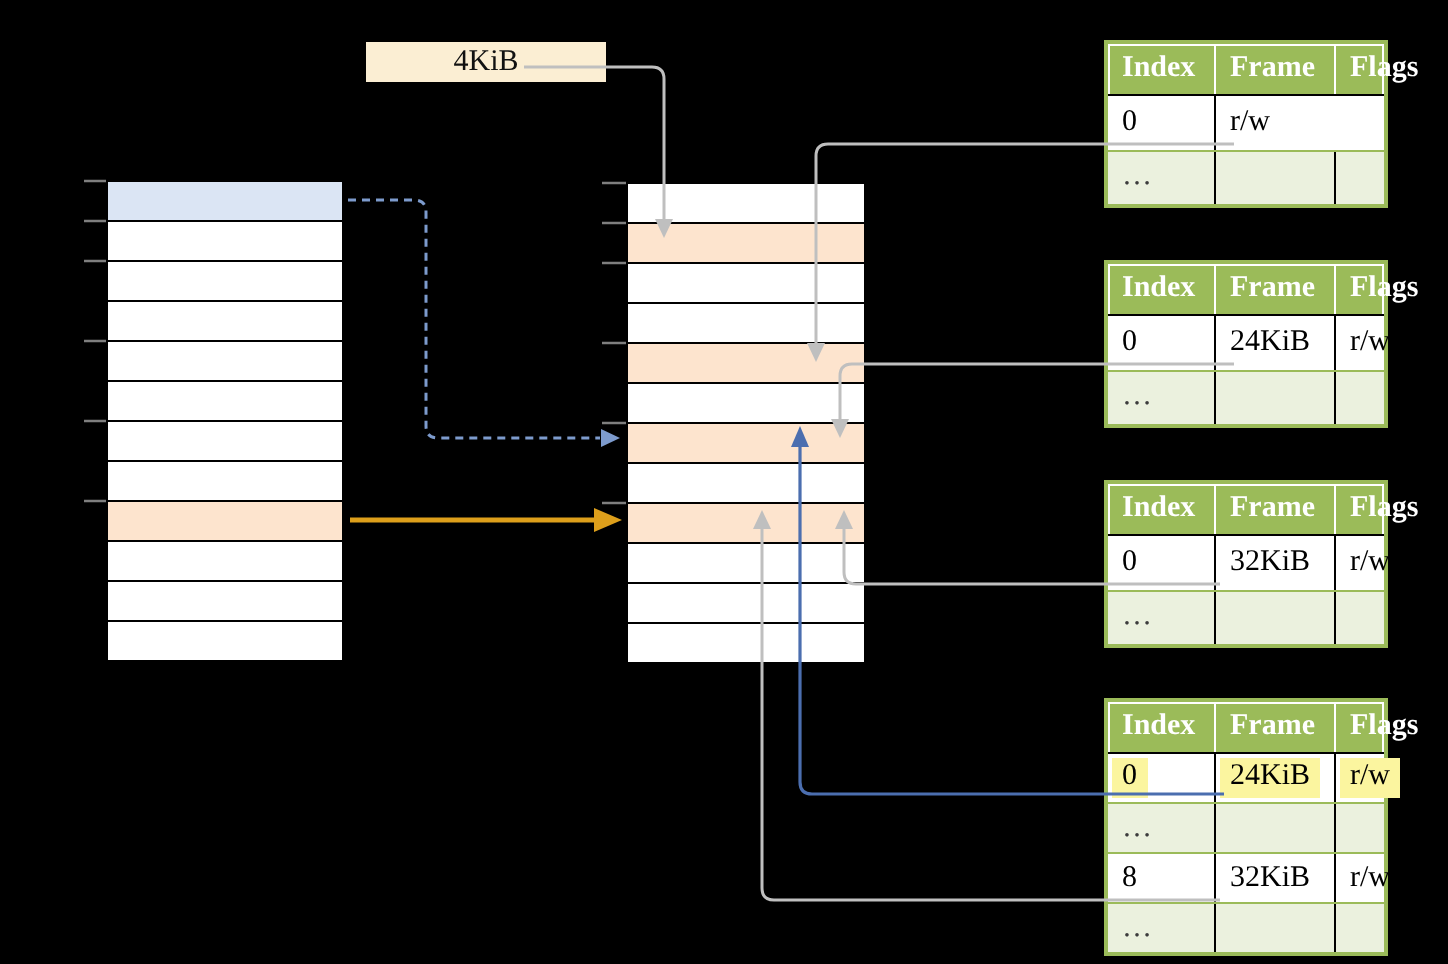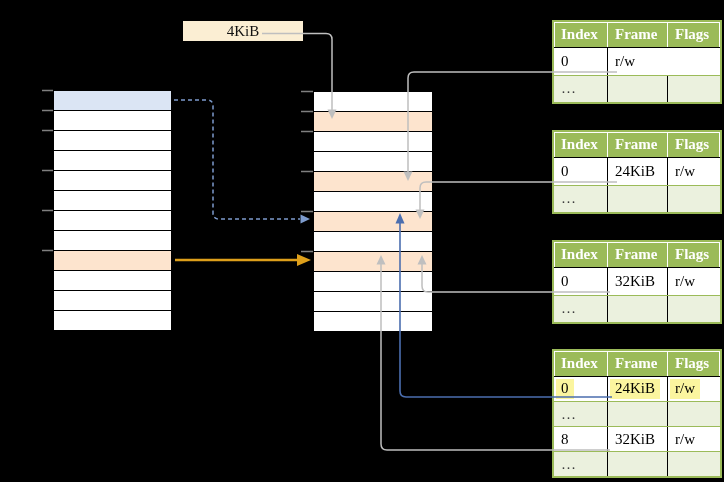--- a/index.html
+++ b/index.html
@@ -12,21 +12,21 @@
   #vcol{left:53px;top:90px;width:119px;height:241px;}
   #pcol{left:313px;top:91px;width:120px;height:241px;}
   .mrow{flex:1;border-bottom:1px solid #000;}
   .mrow:last-child{border-bottom:none;}
 
   
   #pagesize{position:absolute;left:183px;top:21px;width:120px;height:20px;background:#fbeed3;
             display:flex;align-items:center;justify-content:center;font-size:15px;color:#111;}
 
   
-  .ptable{position:absolute;left:552px;width:170px;box-sizing:border-box;border:2px solid #9bbb59;
+  .ptable{position:absolute;left:552px;width:142px;box-sizing:border-box;border:2px solid #9bbb59;
           background:#fff;display:flex;flex-direction:column;font-size:15px;color:#000;}
   .thead{flex:0 0 25px;display:flex;background:#9bbb59;color:#fff;font-weight:bold;
          border-bottom:1px solid #000;box-shadow:inset 0 1px 0 #fff,inset 1px 0 0 #fff,inset -1px 0 0 #fff;}
   .th{box-sizing:border-box;display:flex;align-items:center;padding-left:7px;border-right:1.5px solid #fff;}
   .trow{flex:1;display:flex;border-bottom:1.5px solid #9bbb59;}
   .trow:last-child{border-bottom:none;}
   .trow.alt{background:#ebf1de;color:#3c3c3c;}
   .td{box-sizing:border-box;display:flex;align-items:center;padding-left:7px;border-right:1px solid #000;}
   .c1{flex:0 0 54px;} .c2{flex:0 0 60px;text-align:right;} .c3{flex:1;border-right:none;}
   .hl{background:#fbf59f;margin-left:-5px;padding:1px 5px 2px 5px;}

